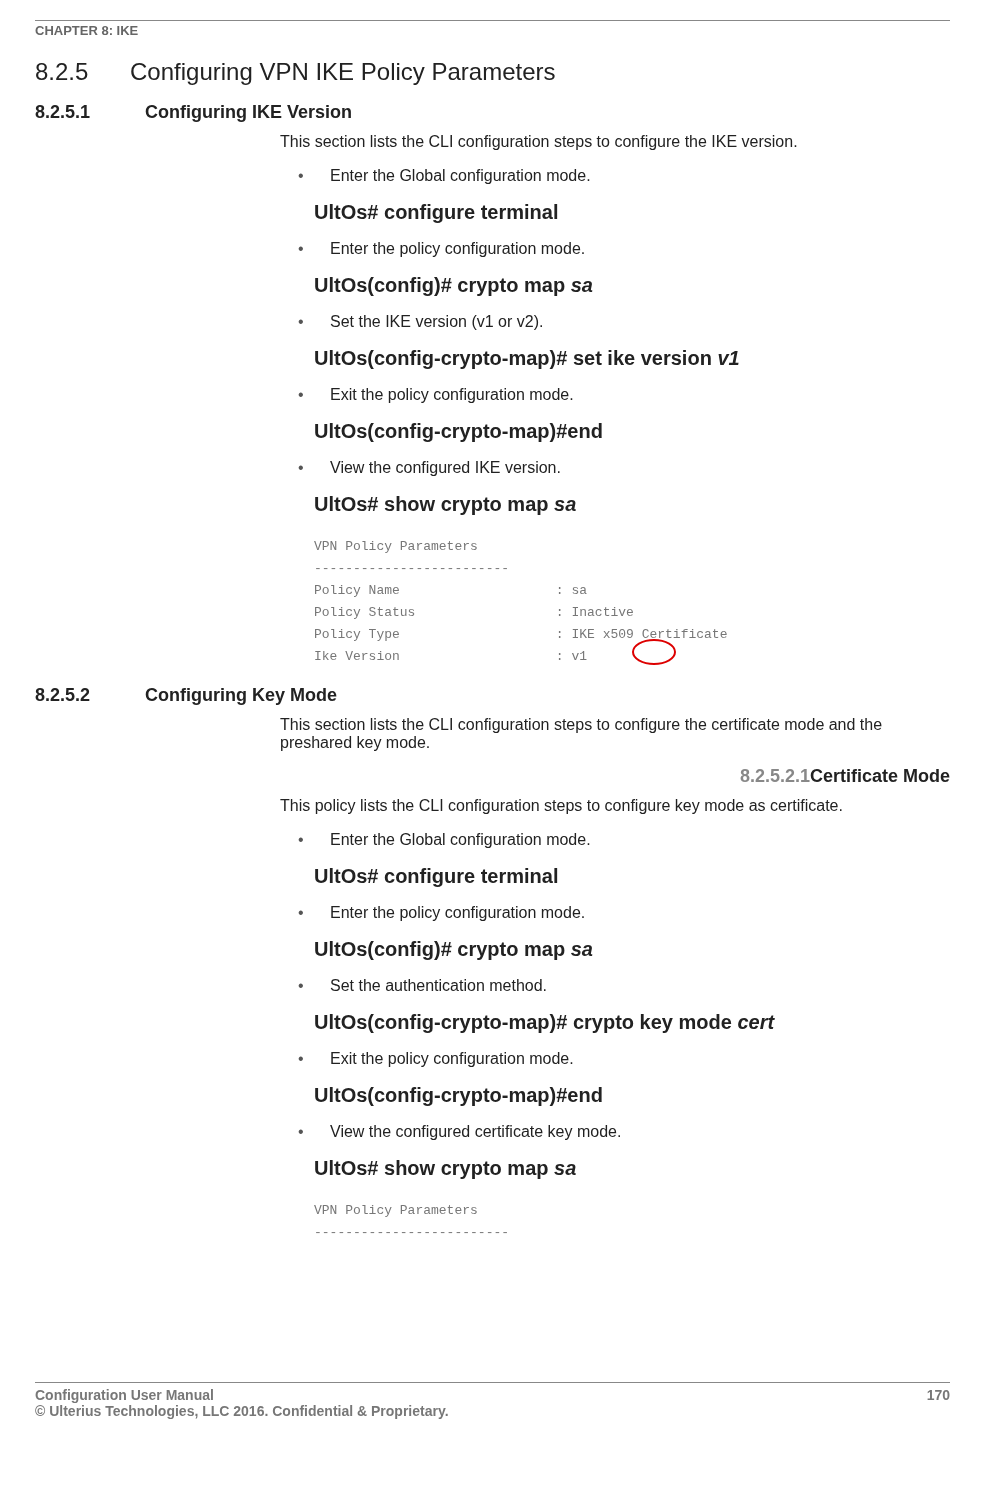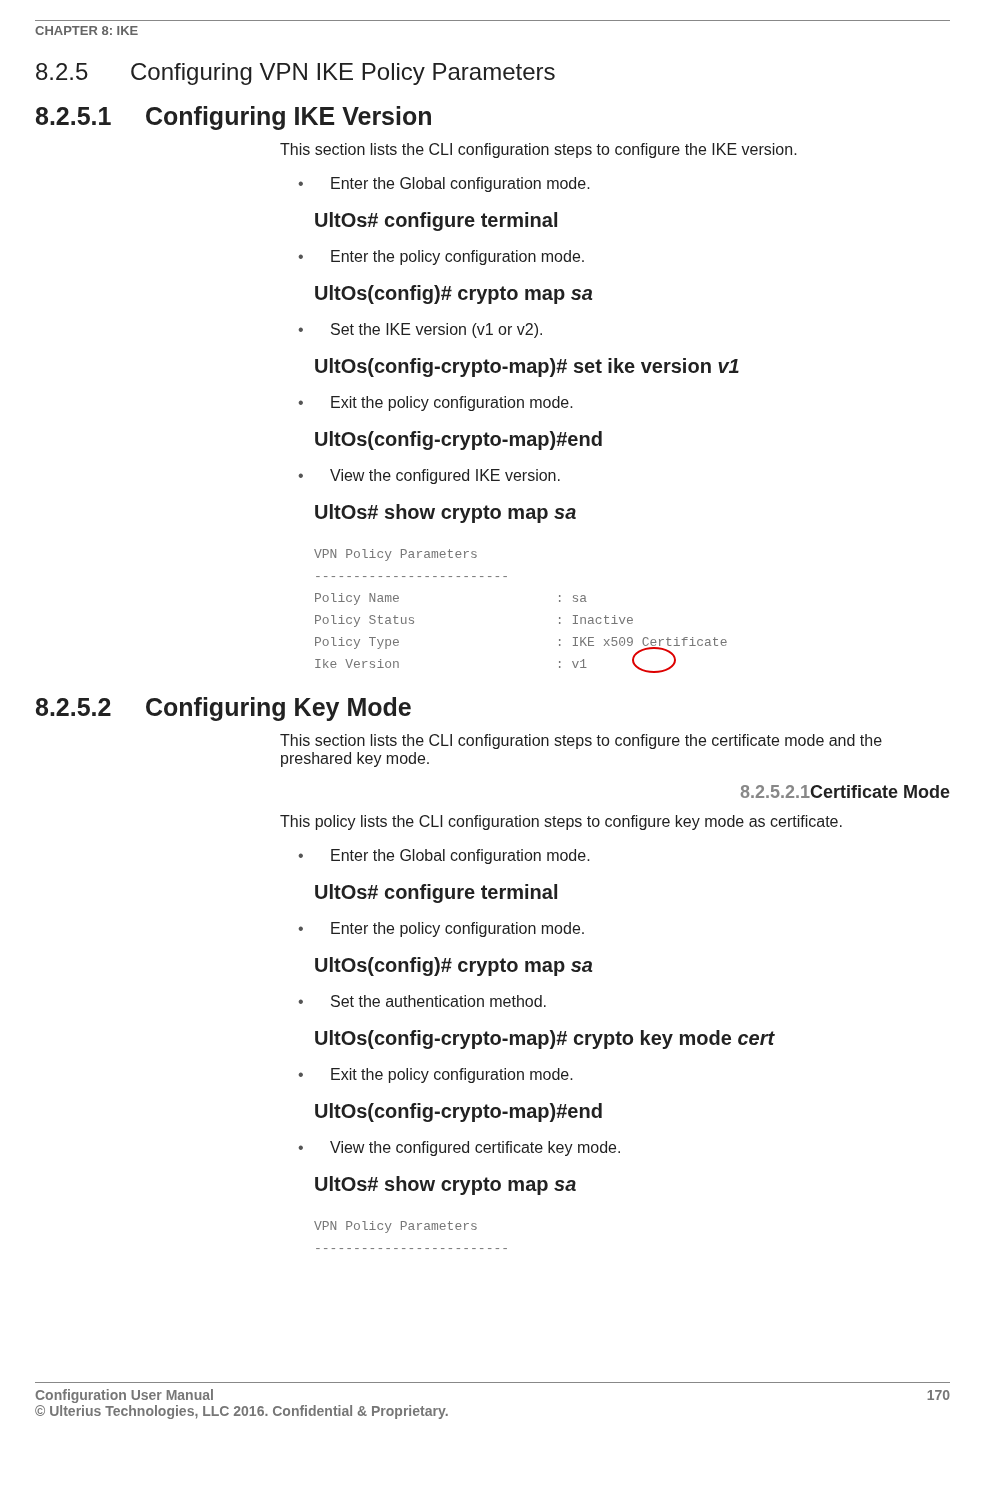--- a/index.html
+++ b/index.html
@@ -27,21 +27,21 @@
     color: #666;
     margin-bottom: 20px;
   }
   .h2 {
     font-size: 24px;
     font-weight: normal;
     margin: 20px 0 16px 0;
   }
   .h2 .num { display:inline-block; width: 95px; }
   .h3 {
-    font-size: 25px;
+    font-size: 18px;
     font-weight: bold;
     margin: 12px 0 10px 0;
   }
   .h3 .num { display:inline-block; width: 110px; }
   .h4 {
     font-size: 18px;
     font-weight: bold;
     margin: 14px 0 10px 0;
     text-align: right;
   }

